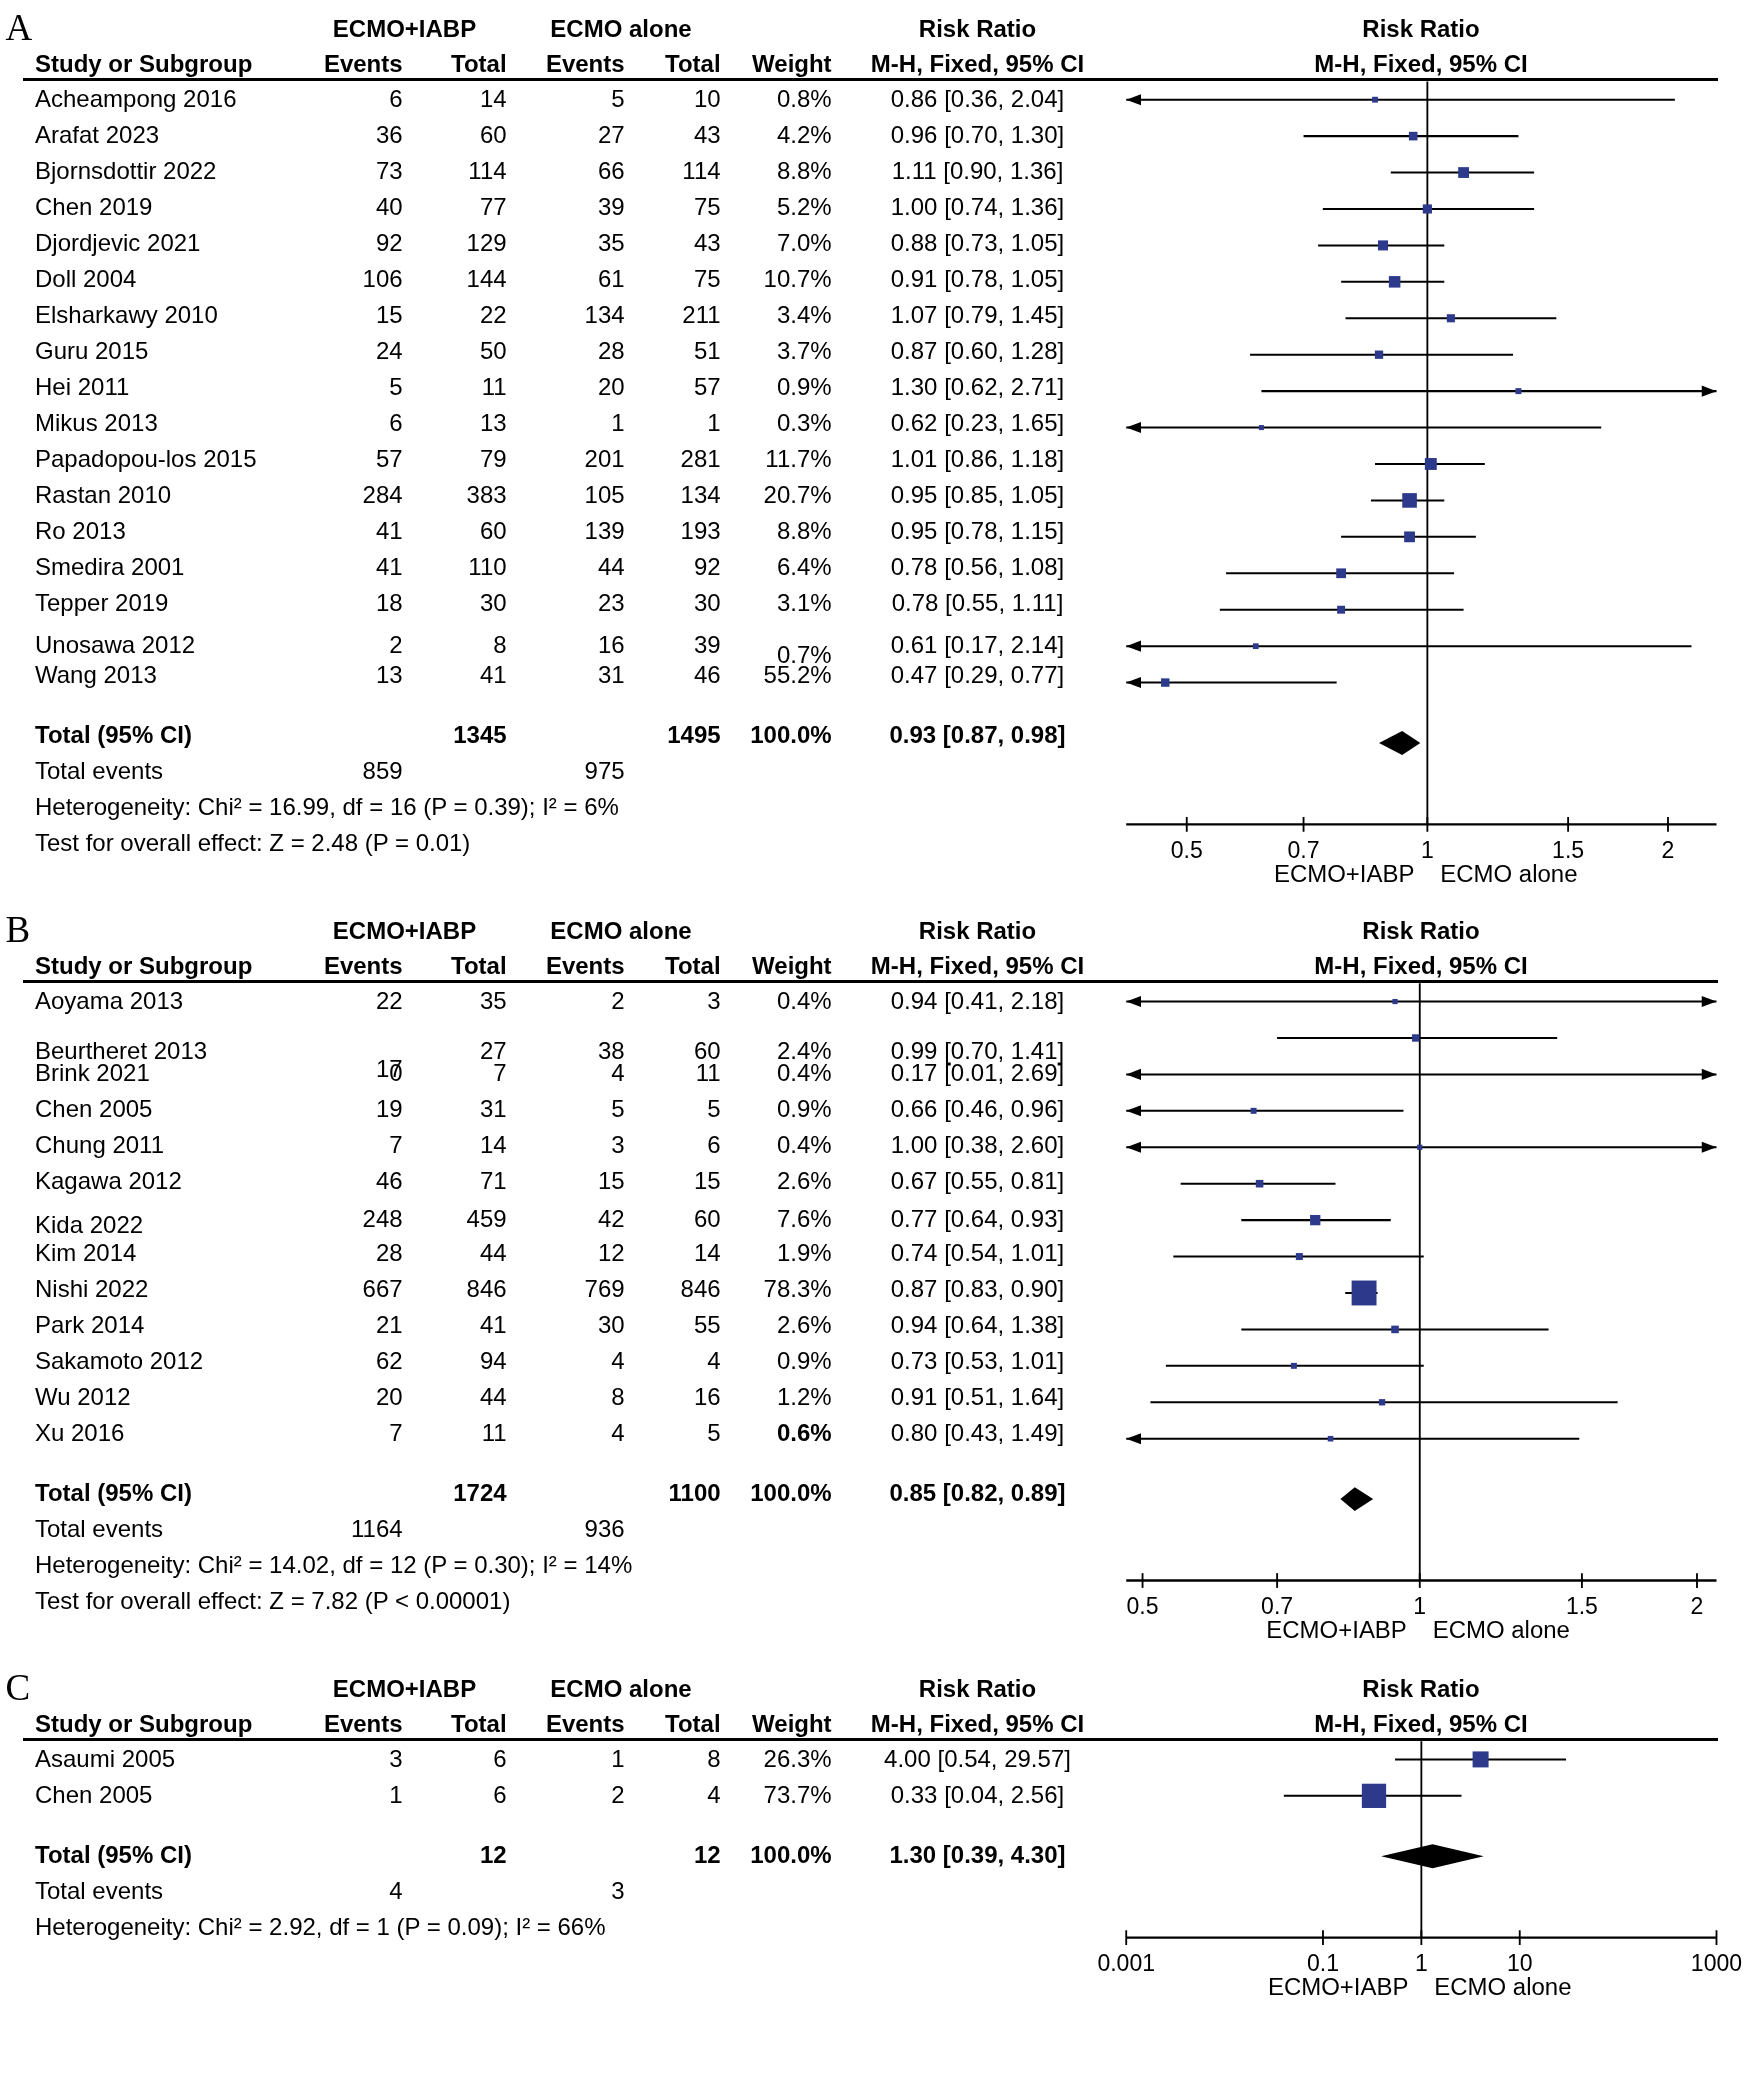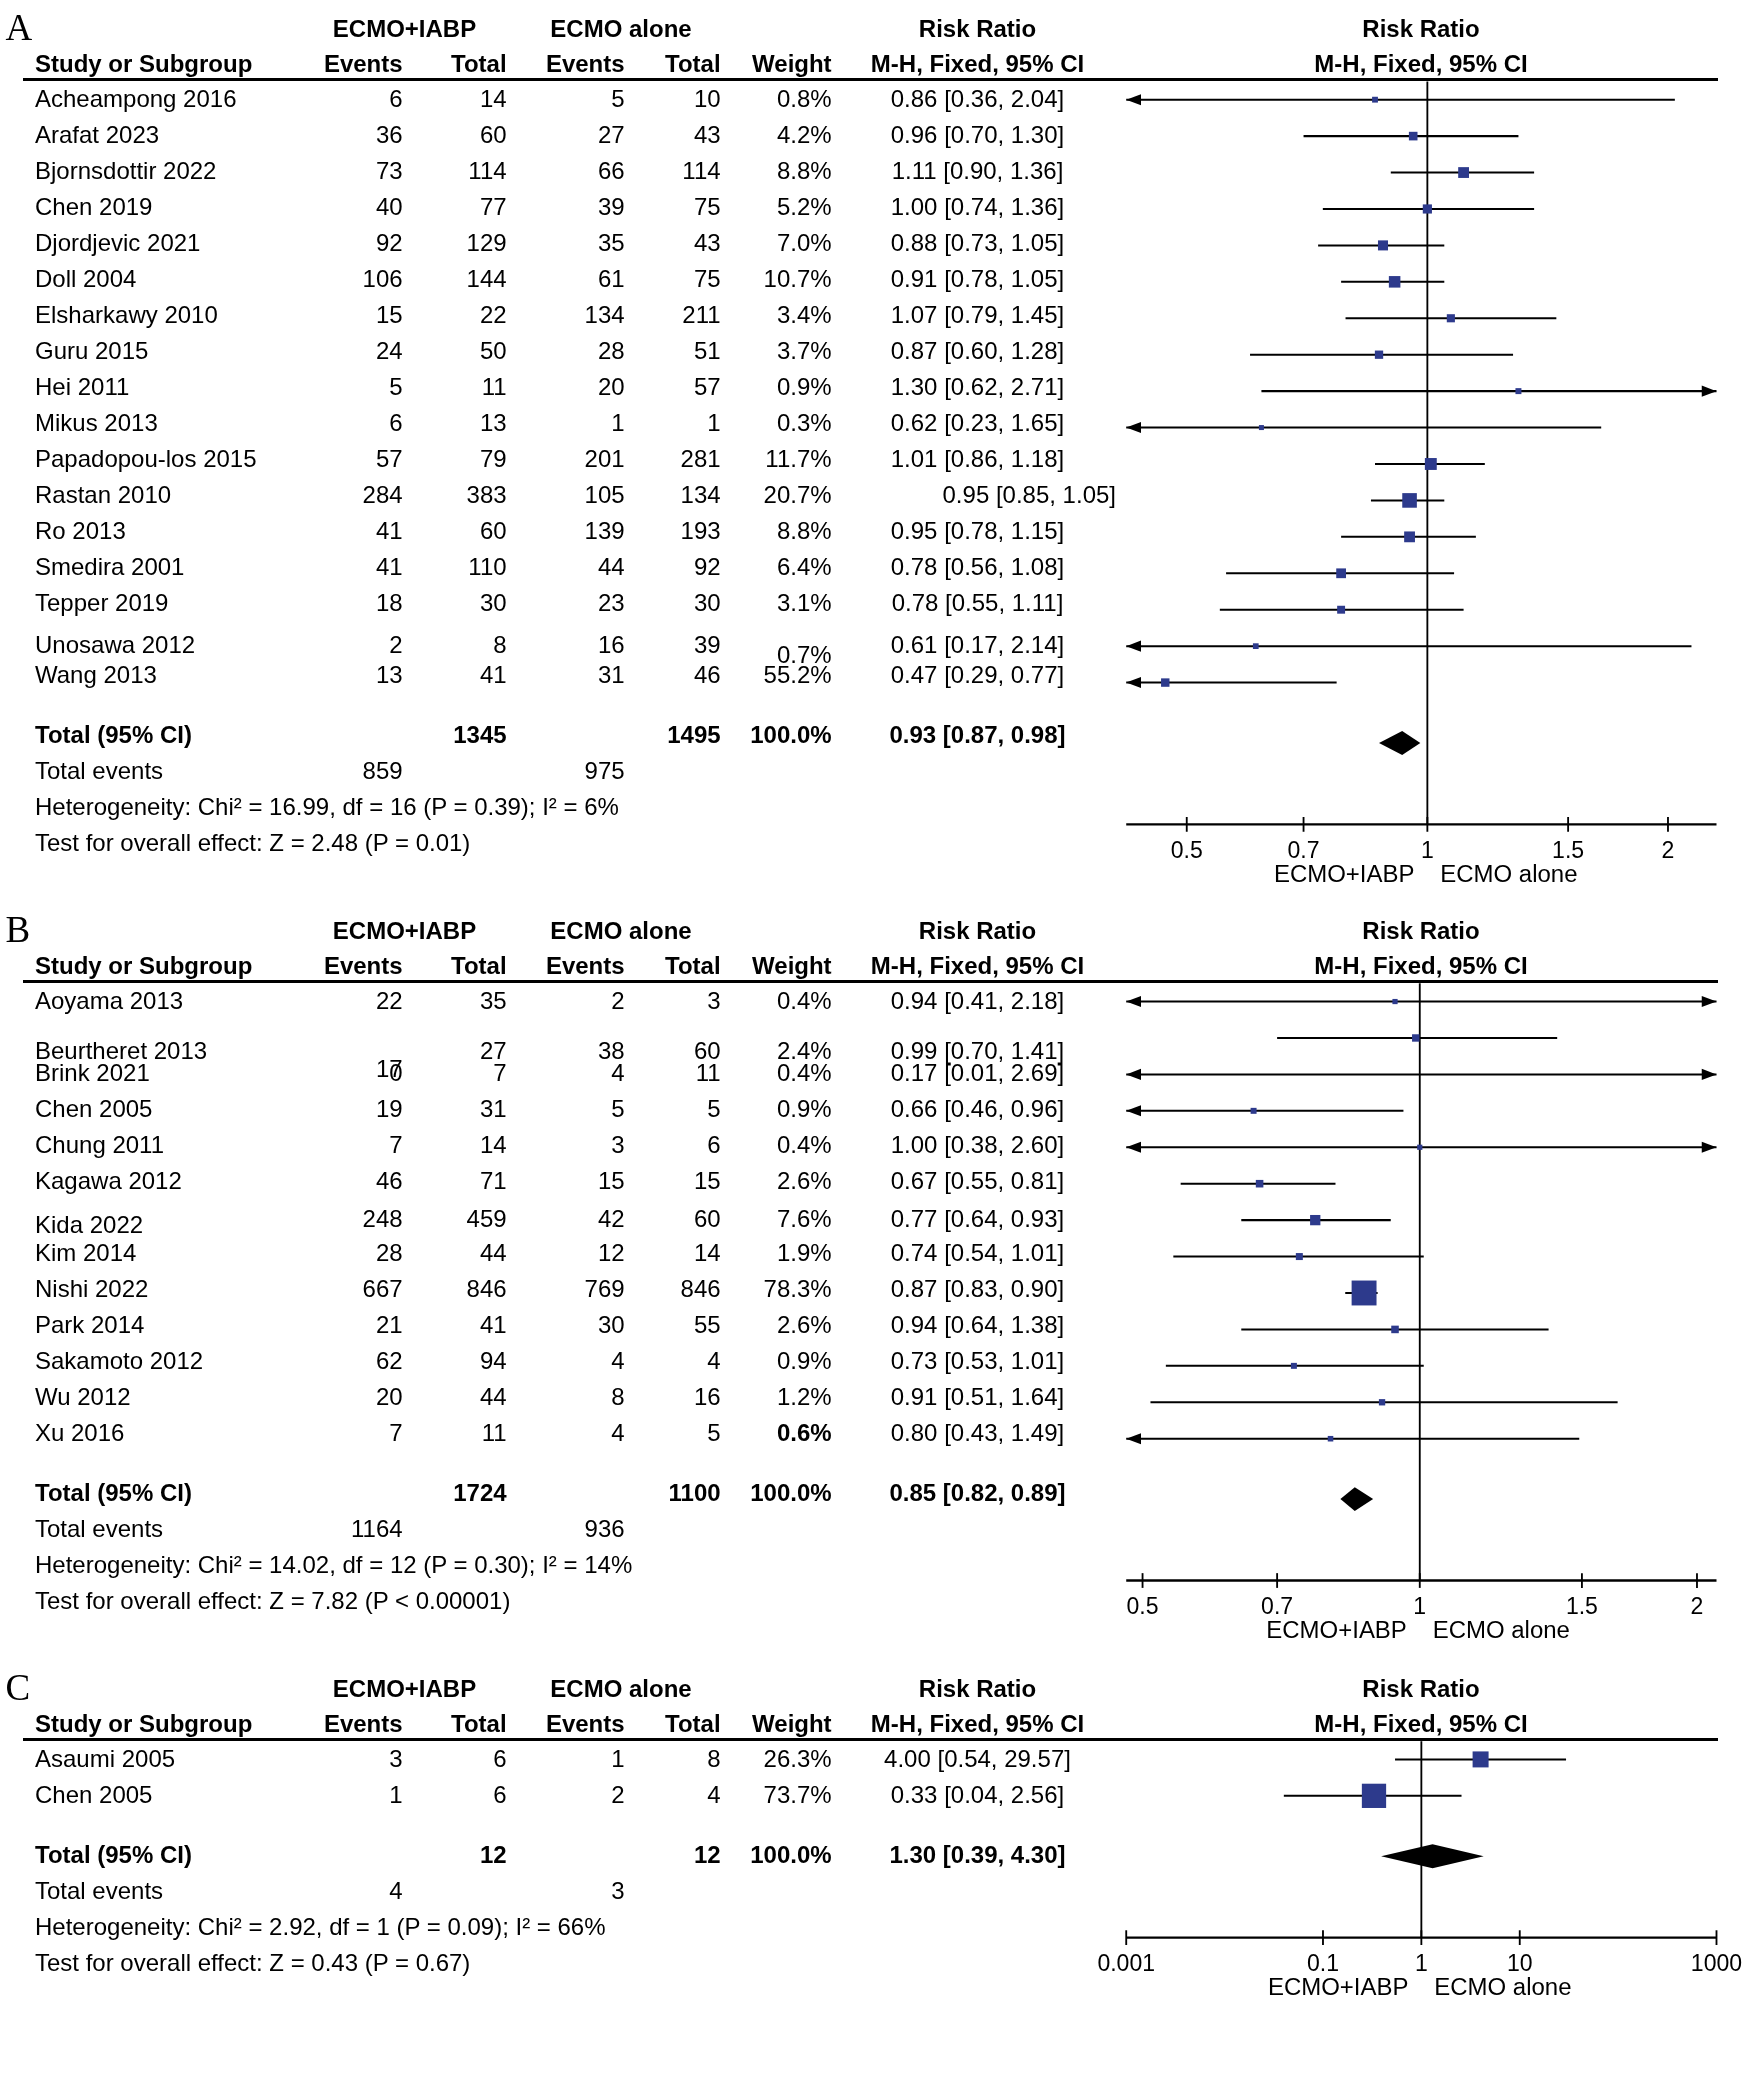--- a/index.html
+++ b/index.html
@@ -154,21 +154,21 @@
         <div class="c-num" style="grid-column: 6;">11.7%</div>
         <div class="c-ci" style="grid-column: 7;">1.01 [0.86, 1.18]</div>
       </div>
       <div class="grid row">
         <div class="c-study" style="grid-column: 1;">Rastan 2010</div>
         <div class="c-num" style="grid-column: 2;">284</div>
         <div class="c-num" style="grid-column: 3;">383</div>
         <div class="c-num" style="grid-column: 4;">105</div>
         <div class="c-num" style="grid-column: 5;">134</div>
         <div class="c-num" style="grid-column: 6;">20.7%</div>
-        <div class="c-ci" style="grid-column: 7; text-align: right;">0.95 [0.85, 1.05]</div>
+        <div class="c-ci" style="grid-column: 7;">0.95 [0.85, 1.05]</div>
       </div>
       <div class="grid row">
         <div class="c-study" style="grid-column: 1;">Ro 2013</div>
         <div class="c-num" style="grid-column: 2;">41</div>
         <div class="c-num" style="grid-column: 3;">60</div>
         <div class="c-num" style="grid-column: 4;">139</div>
         <div class="c-num" style="grid-column: 5;">193</div>
         <div class="c-num" style="grid-column: 6;">8.8%</div>
         <div class="c-ci" style="grid-column: 7;">0.95 [0.78, 1.15]</div>
       </div>
@@ -526,21 +526,20 @@
         <div class="c-num" style="grid-column: 5;">12</div>
         <div class="c-num" style="grid-column: 6;">100.0%</div>
         <div class="c-ci" style="grid-column: 7;">1.30 [0.39, 4.30]</div>
       </div>
       <div class="grid row">
         <div class="c-study" style="grid-column: 1;">Total events</div>
         <div class="c-num" style="grid-column: 2;">4</div>
         <div class="c-num" style="grid-column: 4;">3</div>
       </div>
       <div class="foot">Heterogeneity: Chi² = 2.92, df = 1 (P = 0.09); I² = 66%</div>
-      <div class="foot">Test for overall effect: Z = 0.43 (P = 0.67)</div>
       <svg width="641" height="335" class="plot" viewBox="0 0 695 363">
         <line x1="330" y1="76" x2="330" y2="289" stroke="#000000" stroke-width="2"></line>
         <line x1="10" y1="289" x2="650" y2="289" stroke="#000000" stroke-width="2.5"></line>
         <line x1="10" y1="281" x2="10" y2="297" stroke="#000000" stroke-width="2"></line>
         <text x="10" y="325" text-anchor="middle" font-size="25">0.001</text>
         <line x1="223.33333333333337" y1="281" x2="223.33333333333337" y2="297" stroke="#000000" stroke-width="2"></line>
         <text x="223.33333333333337" y="325" text-anchor="middle" font-size="25">0.1</text>
         <line x1="330" y1="281" x2="330" y2="297" stroke="#000000" stroke-width="2"></line>
         <text x="330" y="325" text-anchor="middle" font-size="25">1</text>
         <line x1="436.66666666666674" y1="281" x2="436.66666666666674" y2="297" stroke="#000000" stroke-width="2"></line>

